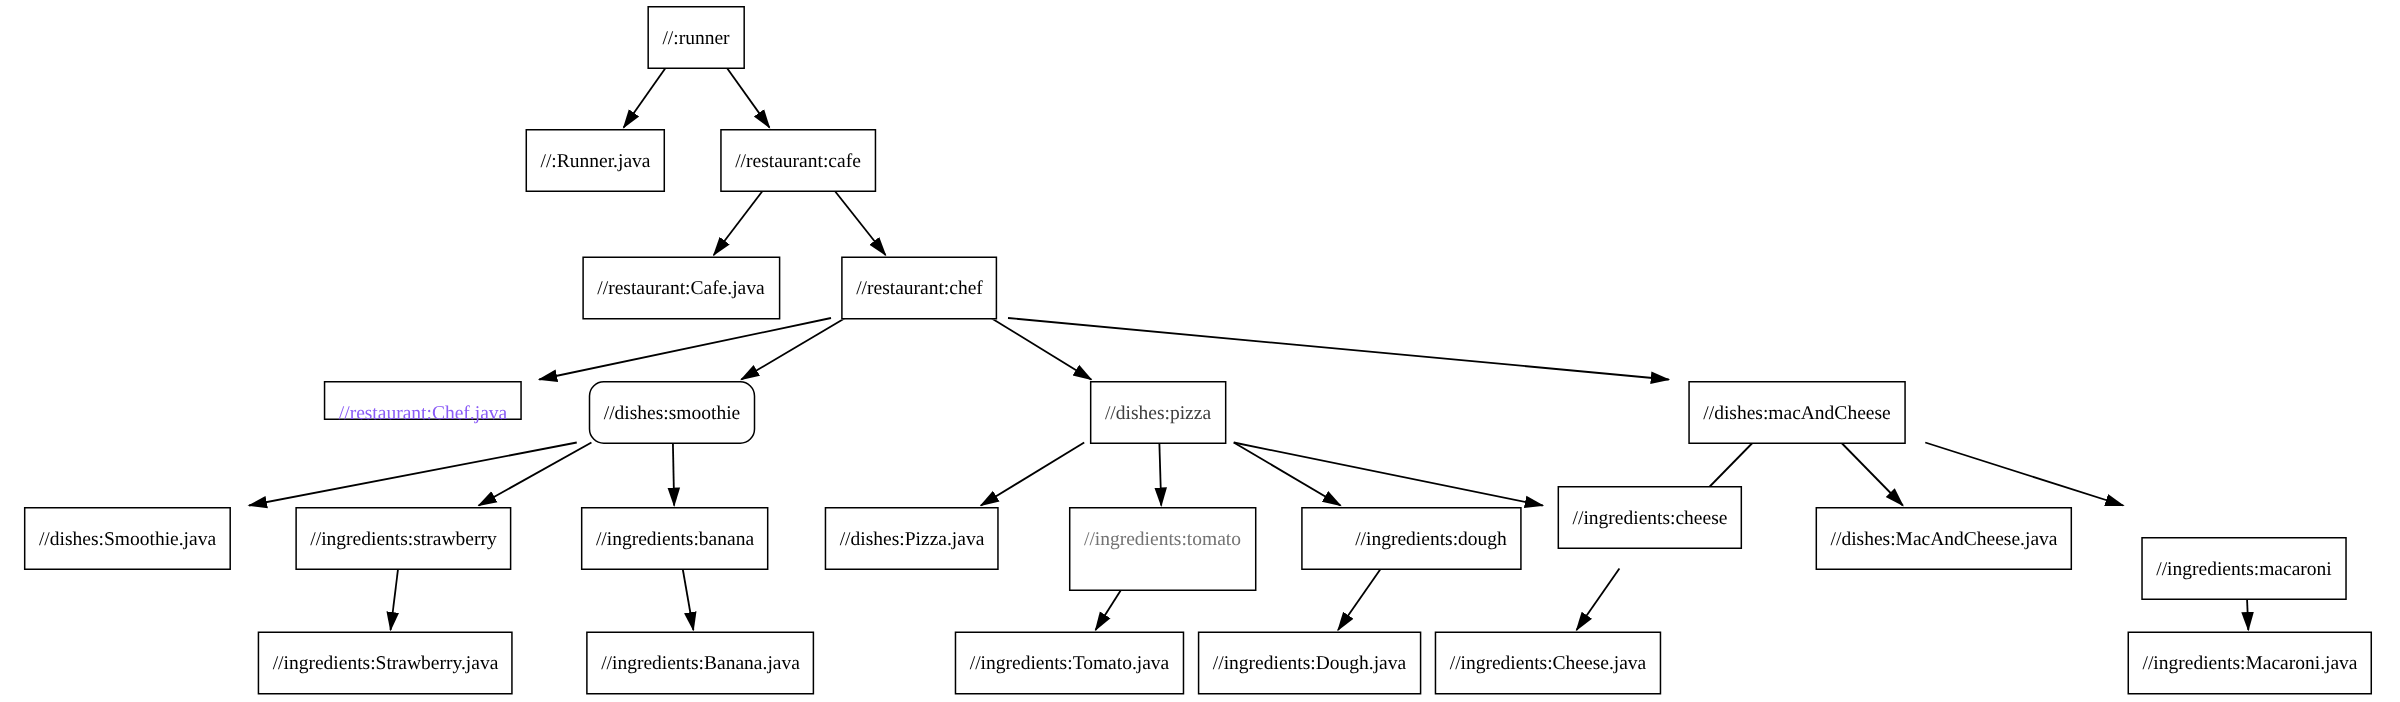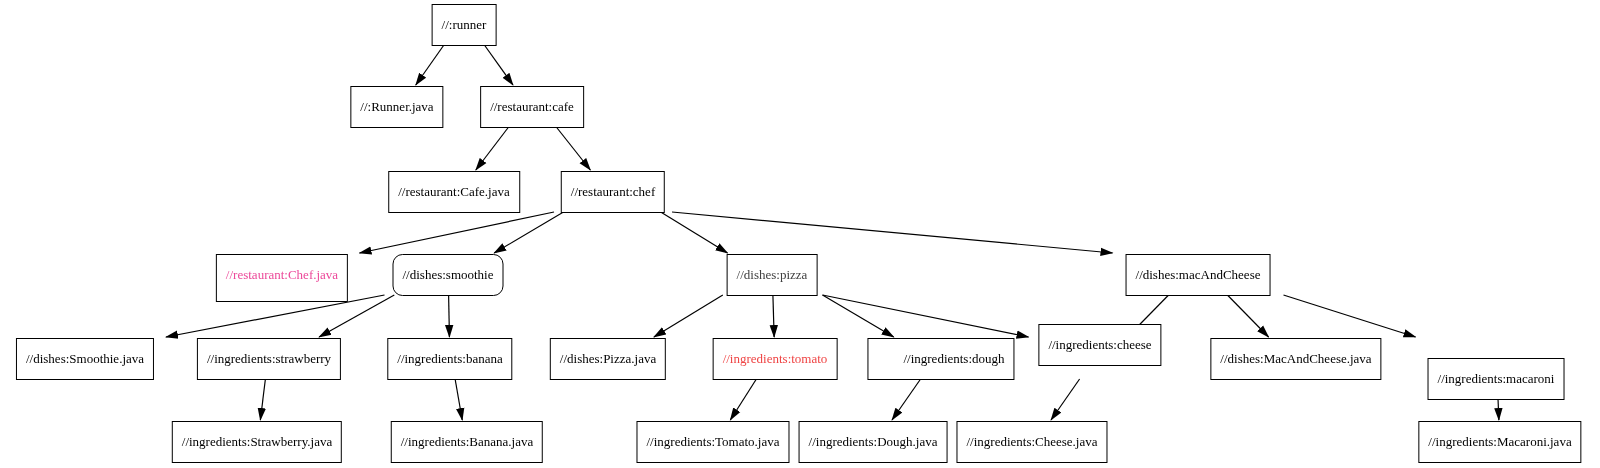--- a/index.html
+++ b/index.html
@@ -71,29 +71,29 @@
         <line x1="1227.4" y1="295" x2="1268.56" y2="337" stroke="#000000" stroke-width="1.2" marker-end="url(#arrowhead)"></line>
         <line x1="1283.5" y1="295" x2="1415.5" y2="337" stroke="#000000" stroke-width="1.2" marker-end="url(#arrowhead)"></line>
         <line x1="1497.2" y1="379" x2="1498.88" y2="420" stroke="#000000" stroke-width="1.2" marker-end="url(#arrowhead)"></line>
       </g>
   </svg>
 <div class="node" style="left: 464px; top: 4px; height: 42px; background: rgb(255, 255, 255); border-color: rgb(0, 0, 0); color: rgb(0, 0, 0);">//:runner</div>
     <div class="node" style="left: 397px; top: 86px; height: 42px; background: rgb(255, 255, 255); border-color: rgb(0, 0, 0); color: rgb(0, 0, 0); text-align: center;">//:Runner.java</div>
     <div class="node" style="left: 454px; top: 171px; height: 42px; background: rgb(255, 255, 255); border-color: rgb(0, 0, 0); color: rgb(0, 0, 0);">//restaurant:Cafe.java</div>
     <div class="node" style="left: 532px; top: 86px; height: 42px; background: rgb(255, 255, 255); border-color: rgb(0, 0, 0); color: rgb(0, 0, 0);">//restaurant:cafe</div>
     <div class="node" style="left: 613px; top: 171px; height: 42px; background: rgb(255, 255, 255); border-color: rgb(0, 0, 0); color: rgb(0, 0, 0);">//restaurant:chef</div>
-    <div class="node" style="left: 282px; top: 254px; height: 48px; background: rgb(255, 255, 255); border-color: rgb(0, 0, 0); color: #ec4899;">//restaurant:Chef.java</div>
+    <div class="node" style="left: 282px; top: 254px; height: 26px; background: rgb(255, 255, 255); border-color: rgb(0, 0, 0); color: #8b5cf6;">//restaurant:Chef.java</div>
     <div class="node" style="left: 448px; top: 254px; height: 42px; background: rgb(255, 255, 255); border-color: rgb(0, 0, 0); color: rgb(0, 0, 0); border-radius: 10px;">//dishes:smoothie</div>
     <div class="node" style="left: 772px; top: 254px; height: 42px; background: rgb(255, 255, 255); border-color: rgb(0, 0, 0); color: #404040;">//dishes:pizza</div>
     <div class="node" style="left: 1198px; top: 254px; height: 42px; background: rgb(255, 255, 255); border-color: rgb(0, 0, 0); color: rgb(0, 0, 0);">//dishes:macAndCheese</div>
     <div class="node" style="left: 85px; top: 338px; height: 42px; background: rgb(255, 255, 255); border-color: rgb(0, 0, 0); color: rgb(0, 0, 0);">//dishes:Smoothie.java</div>
     <div class="node" style="left: 269px; top: 338px; height: 42px; background: rgb(255, 255, 255); border-color: rgb(0, 0, 0); color: rgb(0, 0, 0);">//ingredients:strawberry</div>
     <div class="node" style="left: 450px; top: 338px; height: 42px; background: rgb(255, 255, 255); border-color: rgb(0, 0, 0); color: rgb(0, 0, 0);">//ingredients:banana</div>
     <div class="node" style="left: 608px; top: 338px; height: 42px; background: rgb(255, 255, 255); border-color: rgb(0, 0, 0); color: rgb(0, 0, 0);">//dishes:Pizza.java</div>
-    <div class="node" style="left: 775px; top: 338px; height: 42px; background: rgb(255, 255, 255); border-color: rgb(0, 0, 0); color: #ef4444;">//ingredients:tomato</div>
+    <div class="node" style="left: 775px; top: 338px; height: 56px; background: rgb(255, 255, 255); border-color: rgb(0, 0, 0); color: #737373;">//ingredients:tomato</div>
     <div class="node" style="left: 941px; top: 338px; height: 42px; background: rgb(255, 255, 255); border-color: rgb(0, 0, 0); color: rgb(0, 0, 0); padding-left: 35px;">//ingredients:dough</div>
     <div class="node" style="left: 1100px; top: 324px; height: 42px; background: rgb(255, 255, 255); border-color: rgb(0, 0, 0); color: rgb(0, 0, 0);">//ingredients:cheese</div>
     <div class="node" style="left: 1296px; top: 338px; height: 42px; background: rgb(255, 255, 255); border-color: rgb(0, 0, 0); color: rgb(0, 0, 0);">//dishes:MacAndCheese.java</div>
     <div class="node" style="left: 1496px; top: 338px; height: 42px; background: rgb(255, 255, 255); border-color: rgb(0, 0, 0); color: rgb(0, 0, 0); margin-top: 20px;">//ingredients:macaroni</div>
     <div class="node" style="left: 257px; top: 421px; height: 42px; background: rgb(255, 255, 255); border-color: rgb(0, 0, 0); color: rgb(0, 0, 0);">//ingredients:Strawberry.java</div>
     <div class="node" style="left: 467px; top: 421px; height: 42px; background: rgb(255, 255, 255); border-color: rgb(0, 0, 0); color: rgb(0, 0, 0);">//ingredients:Banana.java</div>
     <div class="node" style="left: 713px; top: 421px; height: 42px; background: rgb(255, 255, 255); border-color: rgb(0, 0, 0); color: rgb(0, 0, 0);">//ingredients:Tomato.java</div>
     <div class="node" style="left: 873px; top: 421px; height: 42px; background: rgb(255, 255, 255); border-color: rgb(0, 0, 0); color: rgb(0, 0, 0);">//ingredients:Dough.java</div>
     <div class="node" style="left: 1032px; top: 421px; height: 42px; background: rgb(255, 255, 255); border-color: rgb(0, 0, 0); color: rgb(0, 0, 0);">//ingredients:Cheese.java</div>
     <div class="node" style="left: 1500px; top: 421px; height: 42px; background: rgb(255, 255, 255); border-color: rgb(0, 0, 0); color: rgb(0, 0, 0);">//ingredients:Macaroni.java</div>

